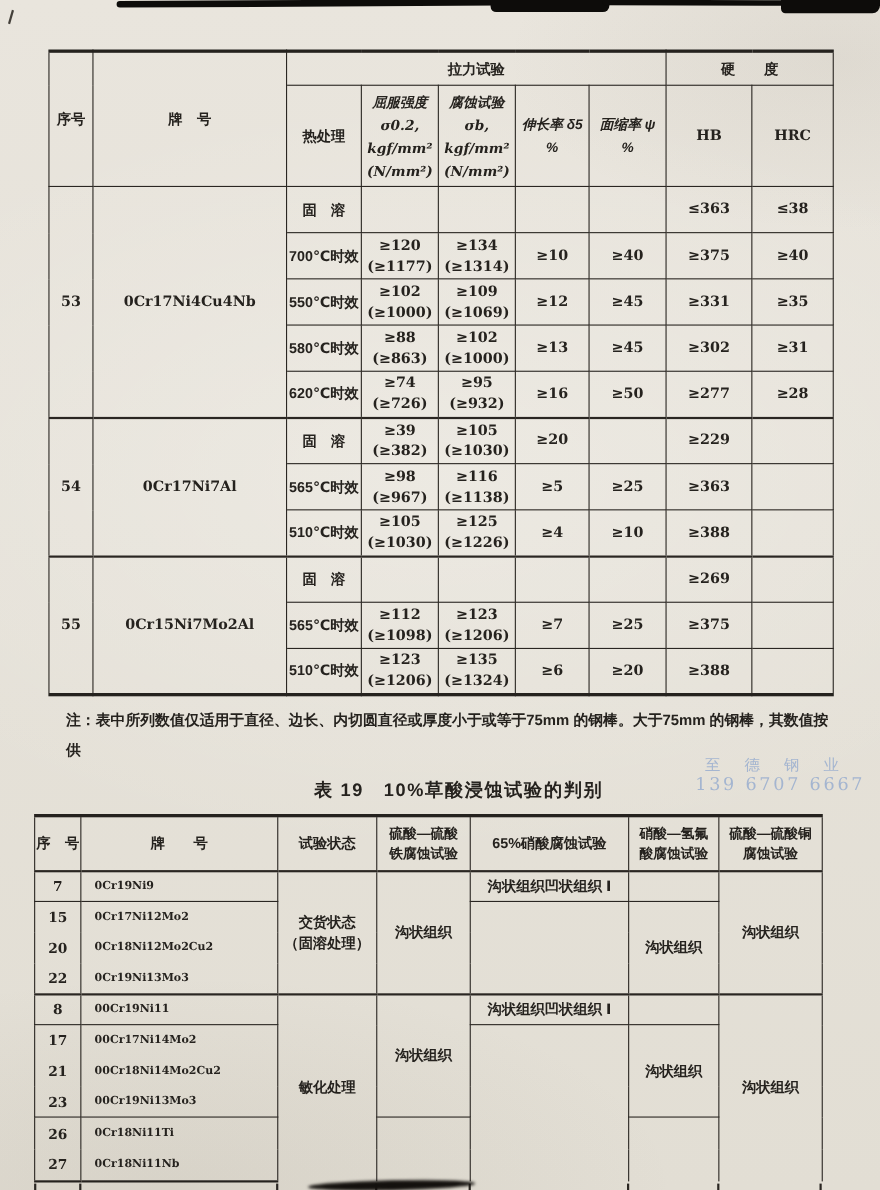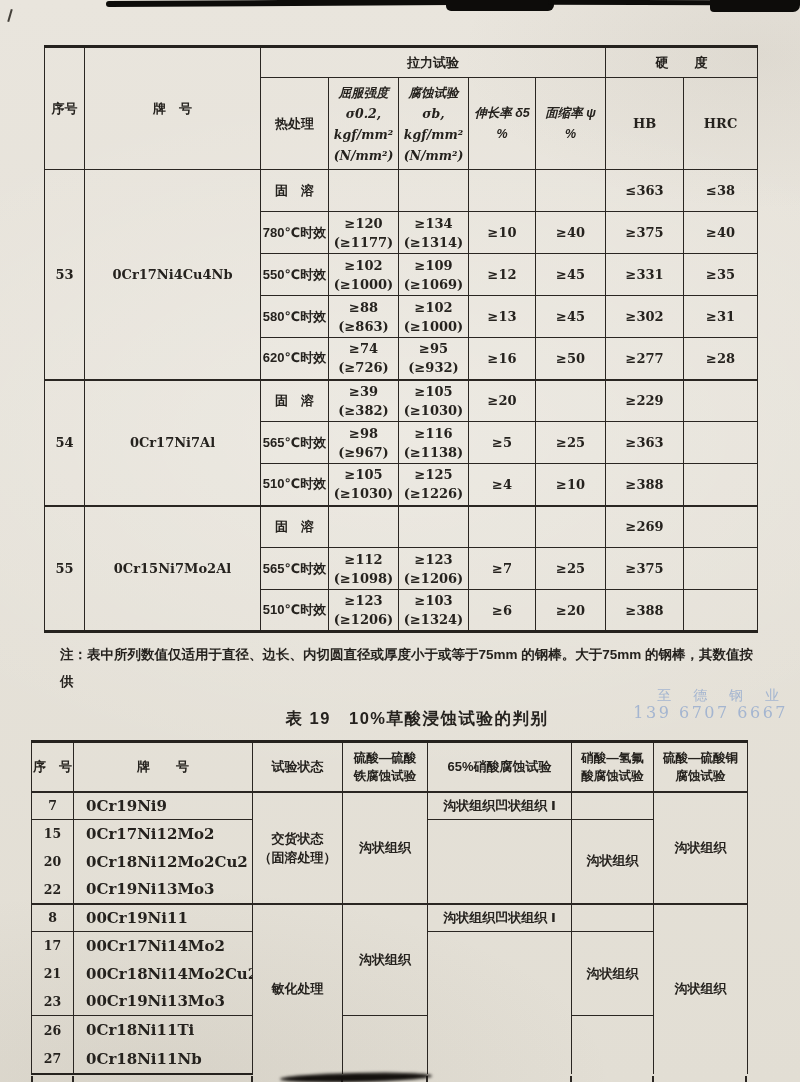--- a/index.html
+++ b/index.html
@@ -23,21 +23,21 @@
   .smudge{position:absolute;left:280px;top:1073px;width:152px;height:9px;background:#14110e;
           border-radius:50%;filter:blur(1.6px);transform:rotate(-1.2deg);}
   
   .t18-title{position:absolute;left:0;top:18px;width:800px;text-align:center;
              font-size:17px;font-weight:700;letter-spacing:1.5px;}
   .note{position:absolute;left:60px;top:641px;width:695px;font-size:13.5px;
         font-weight:700;line-height:27px;}
   .note .l2{padding-left:25px;}
   .t19-title{position:absolute;left:0;top:708px;width:800px;text-align:center;
              font-size:16.5px;font-weight:700;letter-spacing:1.5px;padding-left:17px;}
-  .wm{position:absolute;left:632px;top:687px;width:156px;text-align:right;
+  .wm{position:absolute;left:632px;top:687px;width:156px;text-align:left;
       color:rgba(148,170,206,.8);font-weight:400;}
   .wm .wm1{font-size:14px;letter-spacing:9px;padding-left:9px;line-height:17px;}
   .wm .wm2{font-size:16px;letter-spacing:2.5px;line-height:18px;}
   
   table{border-collapse:collapse;table-layout:fixed;}
   td{border:1.5px solid #2a2622;text-align:center;vertical-align:middle;padding:0;
      font-size:13px;font-weight:700;color:#25221e;overflow:hidden;}
   .srf{font-family:"DejaVu Serif","Liberation Serif",serif;}
   
   .t18{position:absolute;left:44px;top:45px;width:713px;
@@ -51,21 +51,21 @@
   
   .t19{position:absolute;left:31px;top:740px;width:716px;
        border:1.5px solid #2a2622;border-top:3px solid #25221e;border-bottom:none;}
   .t19 .hdr{height:50px;}
   .t19 .hdr td{border-bottom-width:2px;}
   .t19 .hdr td div{line-height:18px;font-size:12.5px;}
   .t19 tr.dr{height:28px;}
   .t19 tr.drl{height:29px;}
   .t19 tr.grp td{border-top-width:2.2px;}
   .t19 td.no{font-size:12.5px;}
-  .t19 td.gr{text-align:left;padding-left:12px;font-size:15px;}
+  .t19 td.gr{text-align:left;padding-left:12px;font-size:10px;}
   .t19 td.st div{line-height:19px;}
   .nbb{border-bottom:none !important;}
   .nbt{border-top:none !important;}
   .open{border-bottom:none !important;}
   .btm{border-bottom:2px solid #25221e !important;}
   .cut{position:absolute;top:1076px;width:2px;height:6px;background:#2a2622;}
 </style>
 </head>
 <body>
 
@@ -132,21 +132,21 @@
           </td>
       <td class="val srf">
             <div></div>
           </td>
       <td class="srf"></td>
       <td class="srf"></td>
       <td class="srf">≤363</td>
       <td class="srf">≤38</td>
     </tr>
     <tr class="dr">
-      <td>780℃时效</td>
+      <td>700℃时效</td>
       <td class="val srf">
             <div>≥120</div>
             <div>(≥1177)</div>
           </td>
       <td class="val srf">
             <div>≥134</div>
             <div>(≥1314)</div>
           </td>
       <td class="srf">≥10</td>
       <td class="srf">≥40</td>
@@ -277,21 +277,21 @@
       <td class="srf">≥375</td>
       <td class="srf"></td>
     </tr>
     <tr class="dr">
       <td>510℃时效</td>
       <td class="val srf">
             <div>≥123</div>
             <div>(≥1206)</div>
           </td>
       <td class="val srf">
-            <div>≥103</div>
+            <div>≥135</div>
             <div>(≥1324)</div>
           </td>
       <td class="srf">≥6</td>
       <td class="srf">≥20</td>
       <td class="srf">≥388</td>
       <td class="srf"></td>
     </tr>
   </tbody>
     </table>
 

